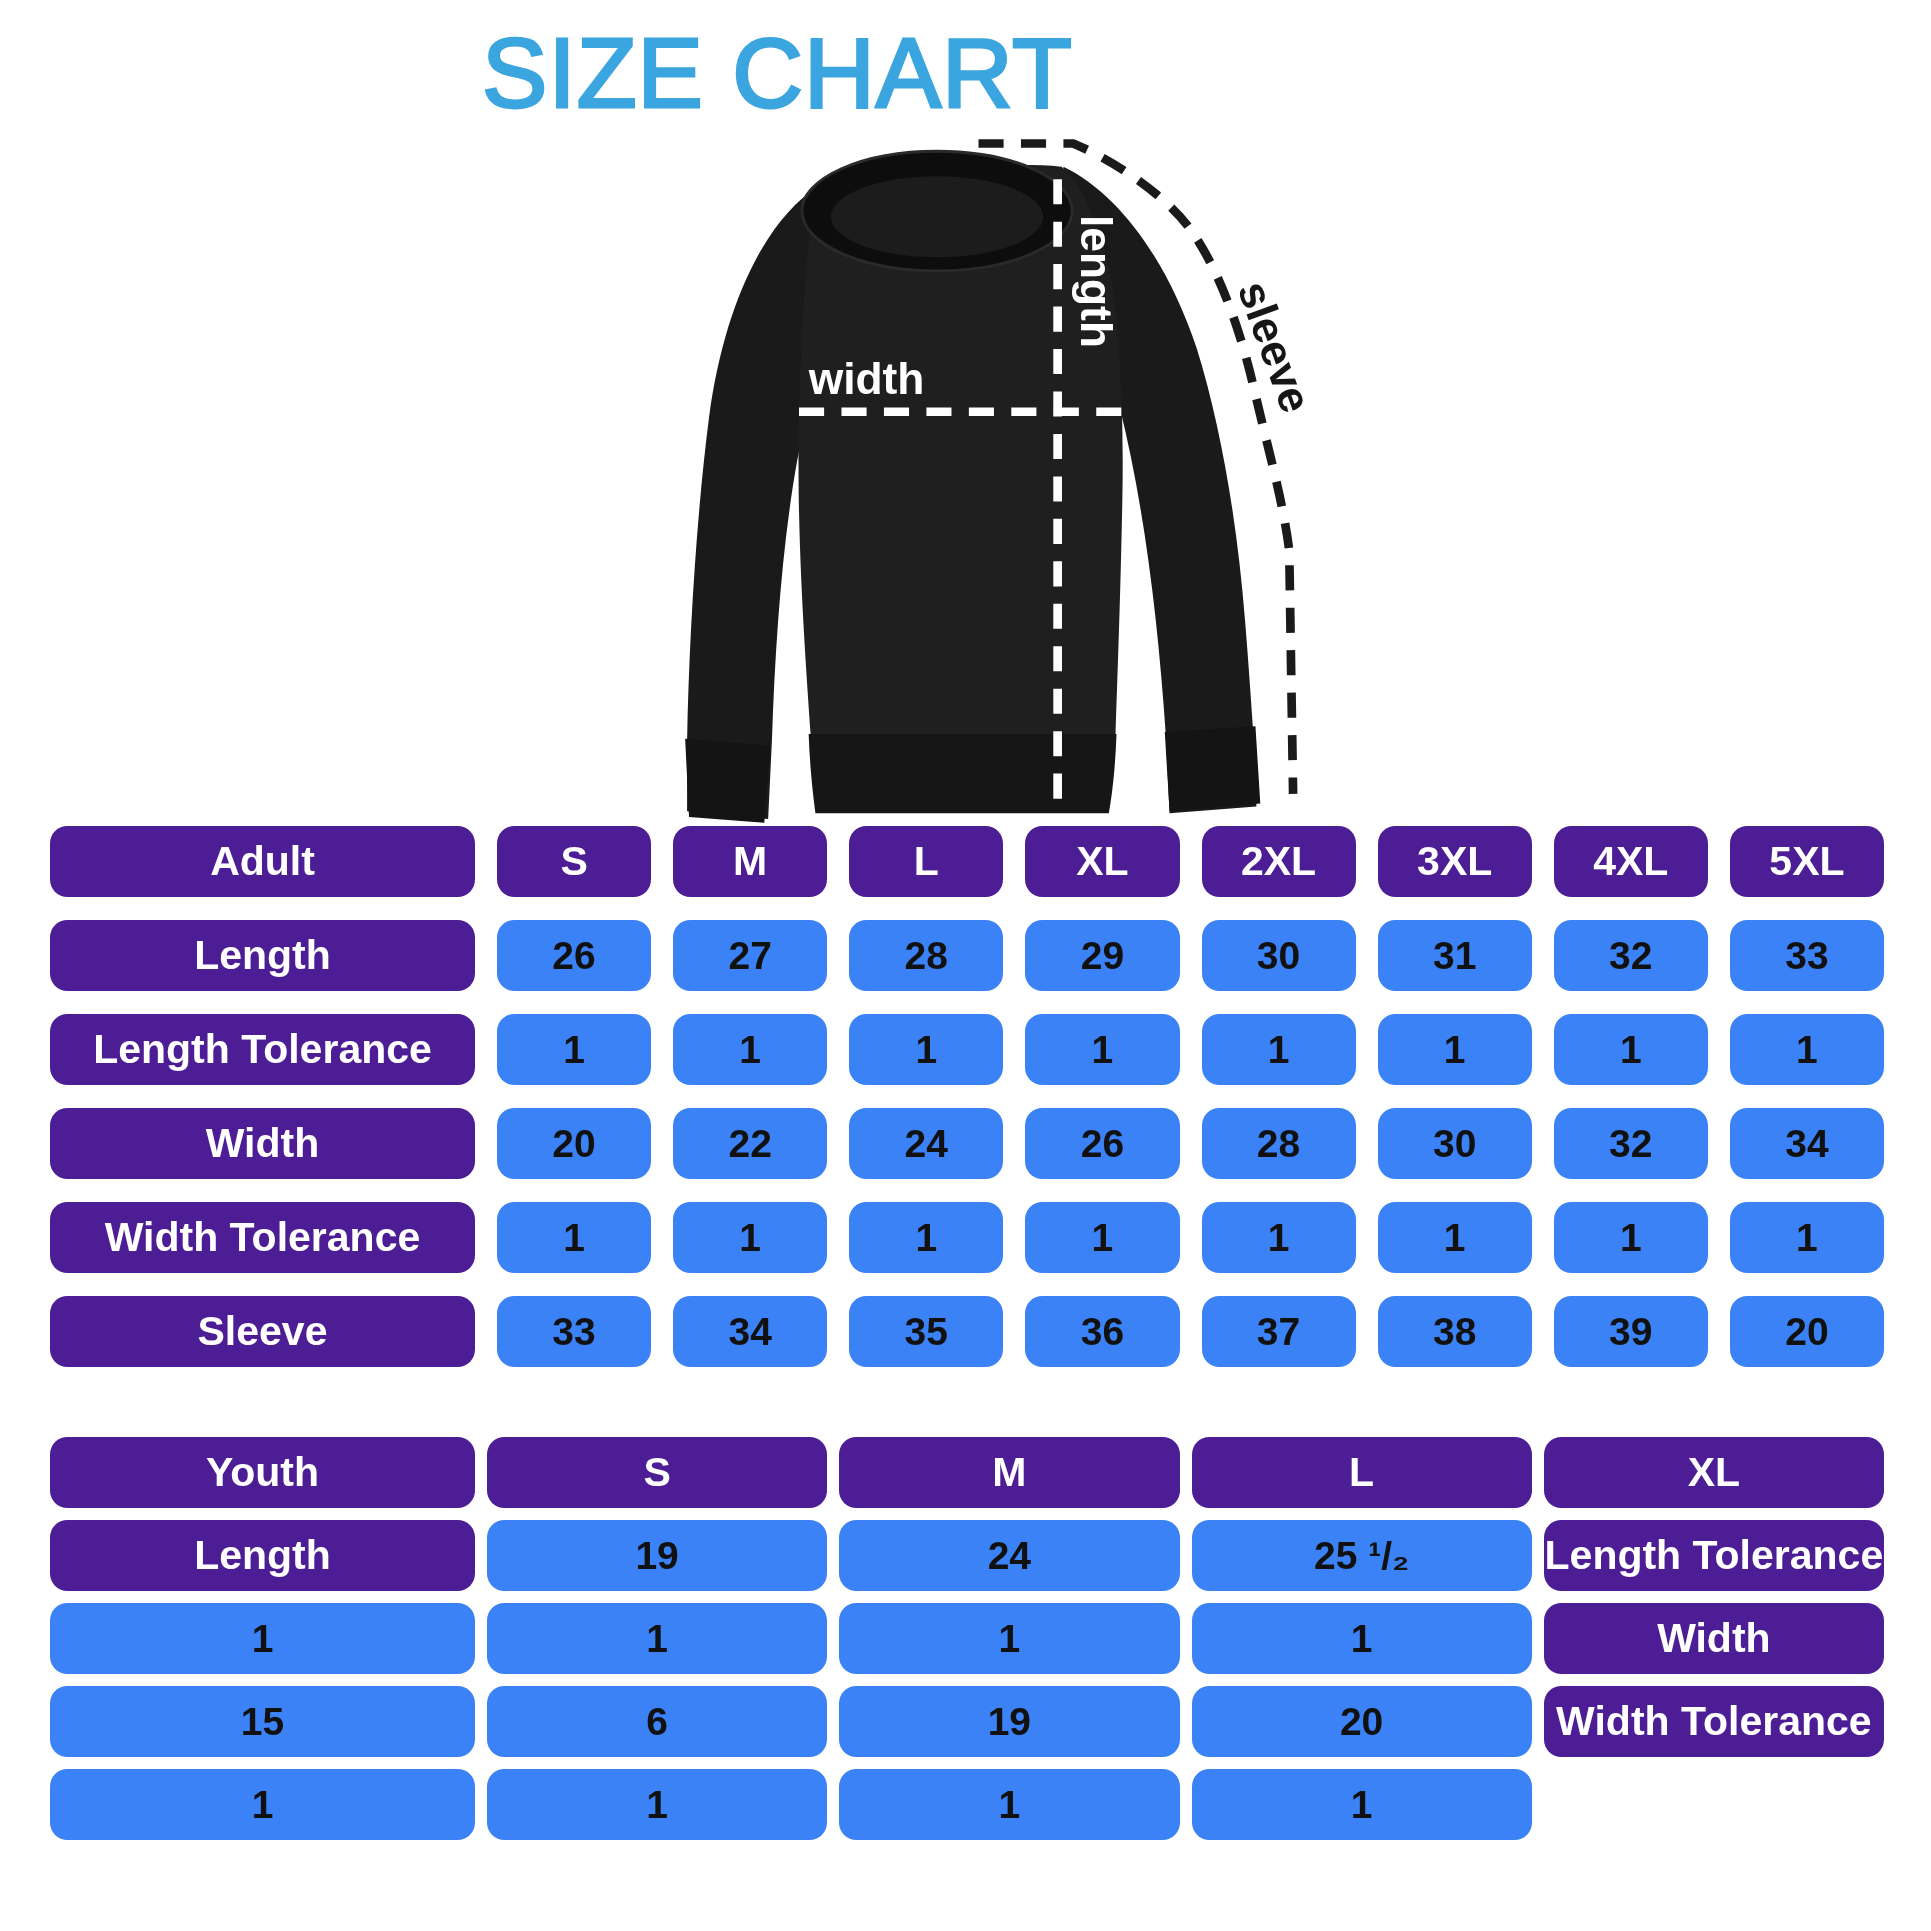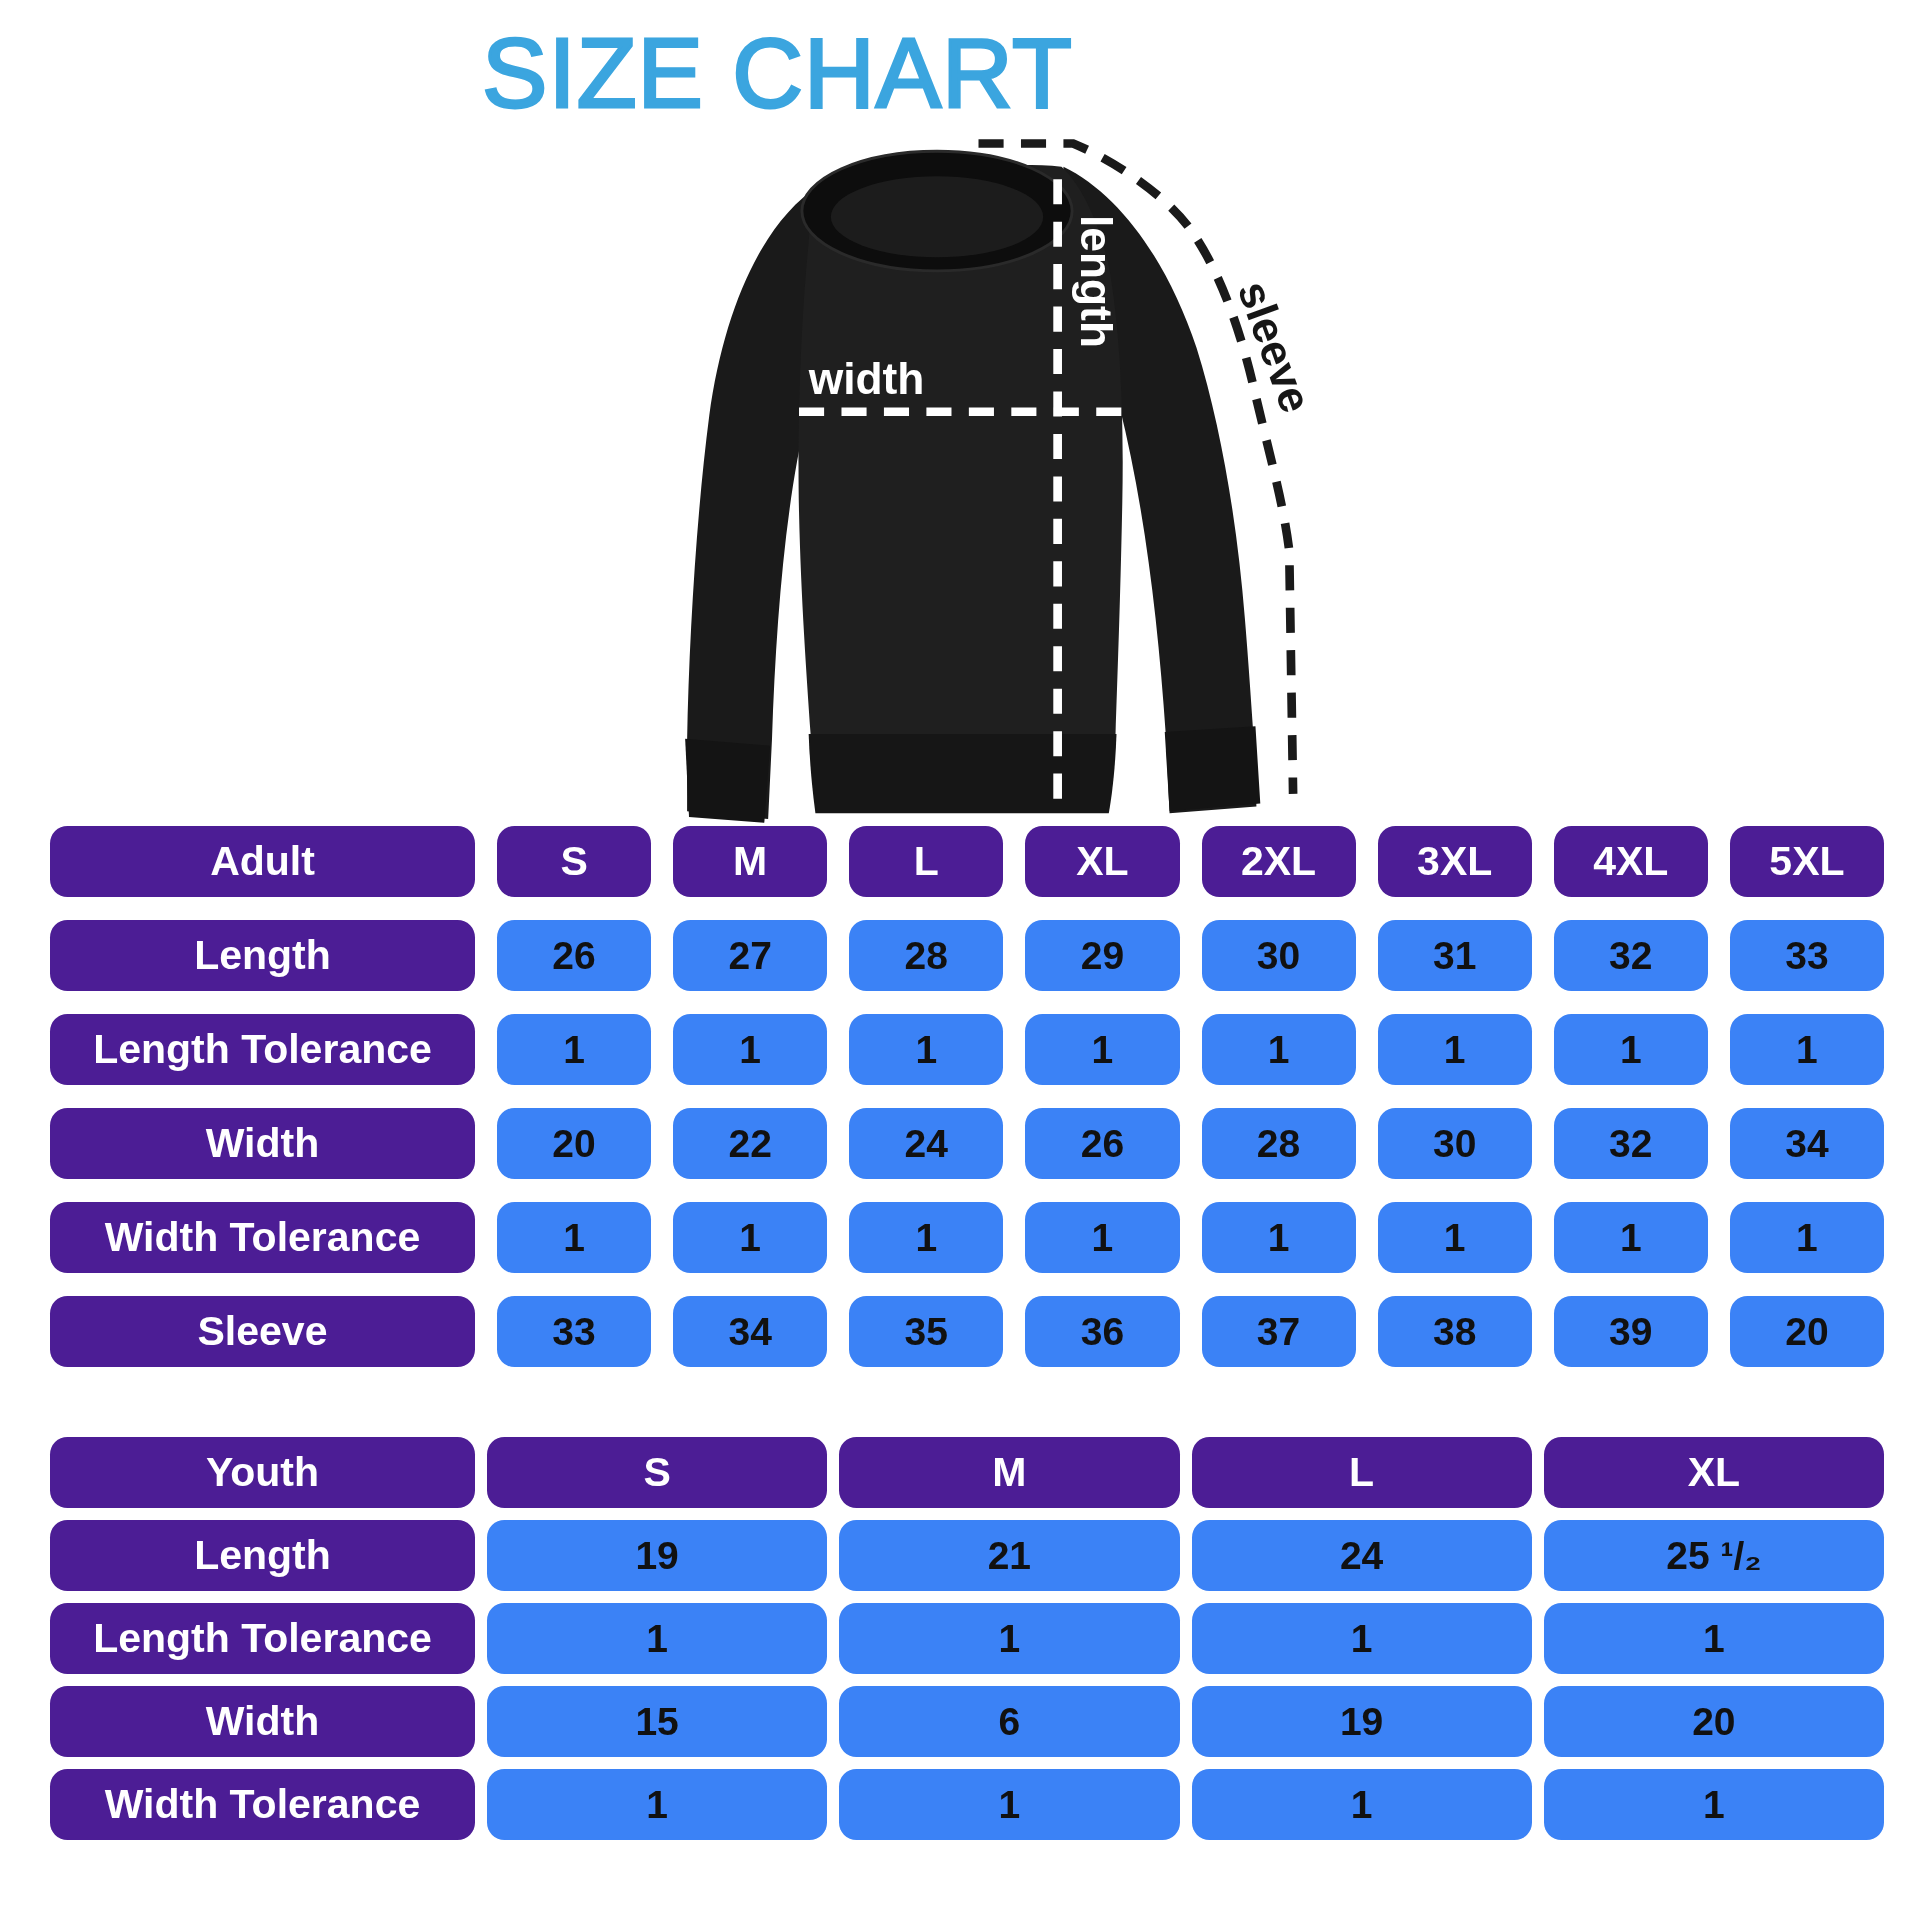--- a/index.html
+++ b/index.html
@@ -125,21 +125,20 @@
 
 <div id="youth-table" class="size-table">
   <div class="pill">Youth</div>
   <div class="pill">S</div>
   <div class="pill">M</div>
   <div class="pill">L</div>
   <div class="pill">XL</div>
 
   <div class="pill">Length</div>
   <div class="cell">19</div>
-  <div class="cell">21</div>
   <div class="cell">24</div>
   <div class="cell">25 ¹/₂</div>
 
   <div class="pill">Length Tolerance</div>
   <div class="cell">1</div>
   <div class="cell">1</div>
   <div class="cell">1</div>
   <div class="cell">1</div>
 
   <div class="pill">Width</div>

